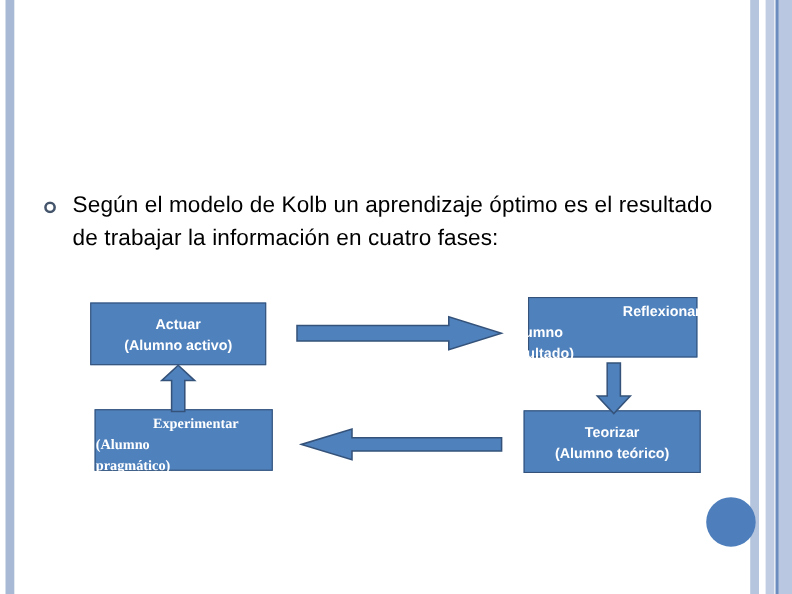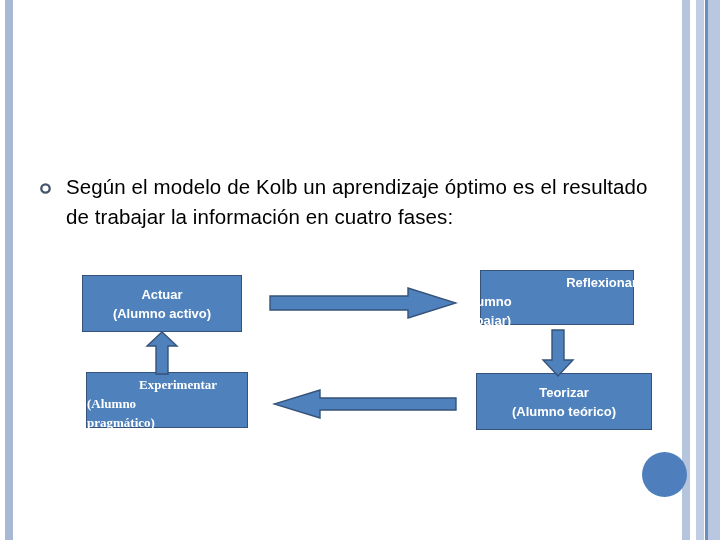--- a/index.html
+++ b/index.html
@@ -100,21 +100,21 @@
     top: 2px;
     left: -4px;
     right: -4px;
     text-align: left;
     padding-left: 4px;
     font-family: Liberation Serif, serif;
   }
   #node-experimentar .first-line { display: block; text-align: center; padding-left: 18px; }
 
   
-  #node-teorizar { left: 476px; top: 373px; width: 176px; height: 57px; }
+  #node-teorizar { left: 476px; top: 373px; width: 161px; height: 57px; }
   #node-teorizar .node-inner { top: 9px; }
 
   .arrow { position: absolute; }
   #arrow-right { left: 268px; top: 286px; width: 190px; height: 34px; }
   #arrow-left  { left: 272px; top: 388px; width: 186px; height: 32px; }
   #arrow-up    { left: 144px; top: 330px; width: 36px;  height: 46px; }
   #arrow-down  { left: 540px; top: 328px; width: 36px;  height: 50px; }
 
   .deco-circle {
     position: absolute;
@@ -149,21 +149,21 @@
   </div>
 
   <div class="diagram">
 
     <div class="node" id="node-actuar">
       <span class="node-inner">Actuar
 (Alumno activo)</span>
     </div>
 
     <div class="node" id="node-reflexionar">
-      <span class="node-inner"><span class="first-line">Reflexionar</span><span>(Alumno</span><br><span>trabajar)</span></span>
+      <span class="node-inner"><span class="first-line">Reflexionar</span><span>(Alumno</span><br><span>resultado)</span></span>
     </div>
 
     <div class="node" id="node-experimentar">
       <span class="node-inner"><span class="first-line">Experimentar</span><span>(Alumno</span><br><span>pragmático)</span></span>
     </div>
 
     <div class="node" id="node-teorizar">
       <span class="node-inner">Teorizar
 (Alumno teórico)</span>
     </div>

